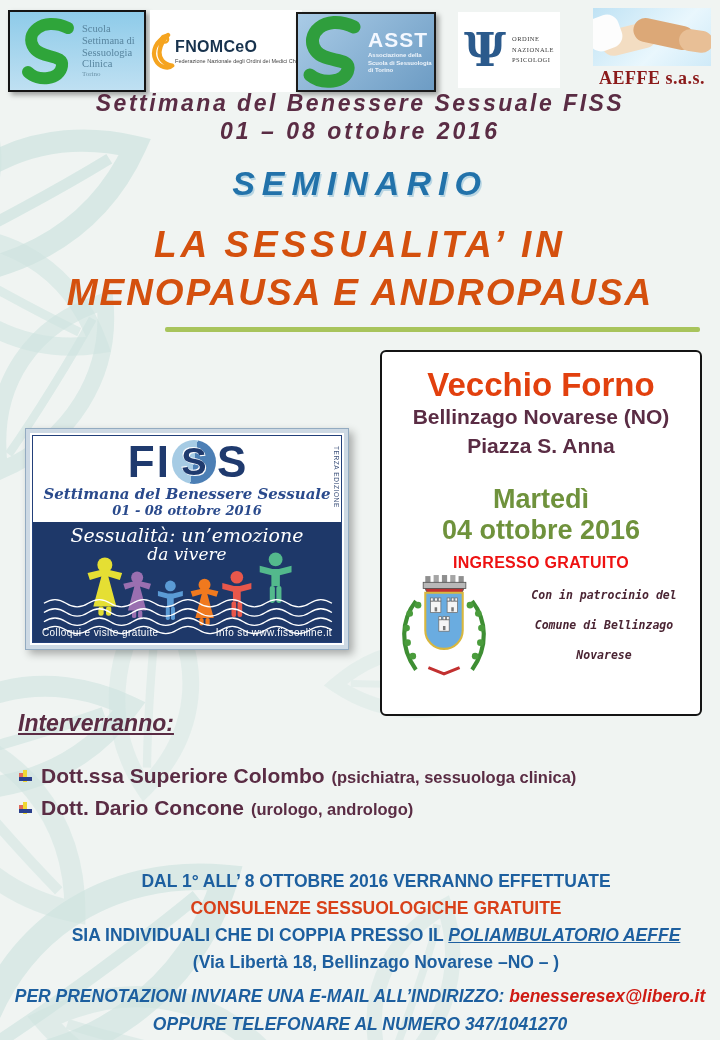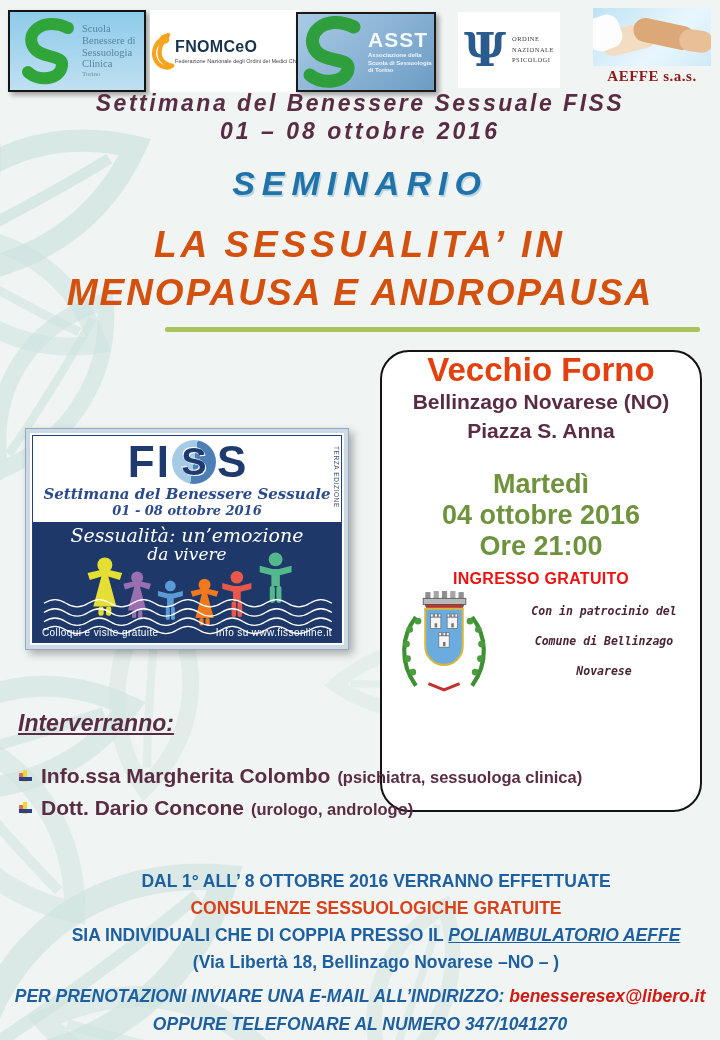--- a/index.html
+++ b/index.html
@@ -28,36 +28,36 @@
   .asst-title{font-weight:bold;color:#f4f8ff;font-size:21px;letter-spacing:1px;line-height:1;}
   .asst-tag{font-size:6px;color:#eef4fb;line-height:1.25;margin-top:2px;font-weight:bold;}
   .logo-onp{left:458px;top:12px;width:102px;height:76px;background:#fff;
     display:flex;align-items:center;justify-content:center;gap:6px;}
   .psi{font-family:"DejaVu Serif",serif;color:#2b5a8c;font-size:46px;line-height:1;font-weight:bold;}
   .onp-text{font-family:"Liberation Serif",serif;font-size:6.5px;color:#3c3c3c;letter-spacing:.5px;line-height:1.6;}
   .logo-aeffe{left:593px;top:8px;width:118px;height:86px;}
   .aeffe-img{width:118px;height:58px;background:linear-gradient(135deg,#bfe2f4,#e9f7fd 60%,#cfeaf8);position:relative;overflow:hidden;}
   .hand{position:absolute;border-radius:12px;}
   .aeffe-caption{font-family:"Liberation Serif",serif;font-weight:bold;color:#8b1a1a;
-    font-size:15px;text-align:center;margin-top:2px;letter-spacing:.5px;}
+    font-size:18px;text-align:center;margin-top:2px;letter-spacing:.5px;}
   
   .hdr1{left:0;top:90px;width:720px;text-align:center;font-size:23px;font-weight:bold;
     font-style:italic;letter-spacing:2.5px;color:#5a2c44;}
   .hdr2{left:0;top:118px;width:720px;text-align:center;font-size:23px;font-weight:bold;
     font-style:italic;letter-spacing:3px;color:#5a2c44;}
   .seminario{left:0;top:164px;width:720px;text-align:center;font-size:34px;font-weight:bold;
     font-style:italic;letter-spacing:7px;color:#2272aa;text-shadow:1.5px 1.5px 0 rgba(140,190,215,.55);}
   .orange1{left:0;top:224px;width:720px;text-align:center;font-size:37px;font-weight:bold;
     letter-spacing:4px;color:#d4500e;font-style:italic;}
   .orange2{left:0;top:272px;width:720px;text-align:center;font-size:37px;font-weight:bold;
     letter-spacing:2px;color:#d4500e;font-style:italic;}
   .green-rule{left:165px;top:327px;width:535px;height:5px;background:#a8c45c;border-radius:2px;}
   
-  .venue{left:380px;top:350px;width:322px;height:462px;background:#fff;border:2.5px solid #141414;
-    border-radius:29px;text-align:center;box-sizing:border-box;padding-top:0;}
+  .venue{left:380px;top:350px;width:322px;height:366px;background:#fff;border:2.5px solid #141414;
+    border-radius:6px;text-align:center;box-sizing:border-box;padding-top:15px;}
   .venue-name{font-size:33px;font-weight:bold;color:#e2400e;line-height:1.1;}
   .venue-addr{font-size:21px;font-weight:bold;color:#5a2c44;line-height:1.35;}
   .venue-day{font-size:27px;font-weight:bold;color:#6f923c;line-height:1.15;margin-top:24px;}
   .venue-free{font-size:16px;font-weight:bold;color:#ee1111;margin-top:8px;letter-spacing:.3px;}
   .patron-row{display:flex;align-items:center;margin-top:2px;gap:16px;}
   .patron-text{font-family:"DejaVu Sans Mono",monospace;font-style:italic;font-weight:bold;
     font-size:11.5px;color:#4a2433;text-align:center;flex:1;line-height:2.6;}
   
   .poster{left:25px;top:428px;width:324px;height:222px;background:#fff;
     border:1px solid #93abc1;box-shadow:0 0 0 4px #cdd9e4 inset,4px 4px 8px rgba(0,0,0,.3);
@@ -125,21 +125,21 @@
   <use href="#leaf" transform="translate(250,700) rotate(140) scale(1.2)" opacity="0.4"></use>
   <use href="#leaf" transform="translate(420,600) rotate(45) scale(1.0)" opacity="0.35"></use>
 </svg>
 
 <div class="logo-box logo-ssc">
   <svg width="62" height="70" viewBox="0 0 62 70">
     <path d="M50,12 C24,0 6,18 16,32 C24,43 46,38 44,50 C42,64 20,66 10,56" fill="none" stroke="#2fa53a" stroke-width="12" stroke-linecap="round"></path>
   </svg>
   <div class="ssc-text">
     <div>Scuola</div>
-    <div>Benessere di</div>
+    <div>Settimana di</div>
     <div>Sessuologia</div>
     <div>Clinica</div>
     <div class="ssc-city">Torino</div>
   </div>
 </div>
 
 <div class="logo-box logo-fnomceo">
   <svg width="36" height="58" viewBox="0 0 36 58">
     <path d="M26,6 C8,14 2,30 8,42 C13,52 26,56 32,50 C20,48 12,40 14,28 C16,16 22,10 26,6 Z" fill="none" stroke="#f5a41f" stroke-width="6" stroke-linejoin="round"></path>
     <circle cx="21" cy="12" r="5" fill="none" stroke="#f5a41f" stroke-width="3.5"></circle>
@@ -189,21 +189,20 @@
 <div class="abs orange1">LA SESSUALITA’ IN</div>
 <div class="abs orange2">MENOPAUSA E ANDROPAUSA</div>
 <div class="abs green-rule"></div>
 
 <div class="abs venue">
   <div class="venue-name">Vecchio Forno</div>
   <div class="venue-addr">Bellinzago Novarese (NO)</div>
   <div class="venue-addr">Piazza S. Anna</div>
   <div class="venue-day">Martedì</div>
   <div class="venue-day" style="margin-top:0;">04 ottobre 2016</div>
-  <div class="venue-day" style="margin-top:0;">Ore 21:00</div>
   <div class="venue-free">INGRESSO GRATUITO</div>
   <div class="patron-row">
     <svg width="96" height="104" viewBox="0 0 90 100" style="margin-left:14px;flex:none;">
 
       <rect x="27" y="2" width="5" height="7" fill="#8f8f8f"></rect>
         <rect x="35" y="1" width="5" height="8" fill="#a5a5a5"></rect>
       <rect x="43" y="1" width="5" height="8" fill="#8f8f8f"></rect>
         <rect x="51" y="1" width="5" height="8" fill="#a5a5a5"></rect>
       <rect x="59" y="2" width="5" height="7" fill="#8f8f8f"></rect>
       <rect x="25" y="8" width="41" height="6" fill="#b8b8b8" stroke="#555" stroke-width="0.8"></rect>
@@ -304,21 +303,21 @@
 </div>
 
 <div class="abs speakers-h">Interverranno:</div>
 
 <div class="abs speaker-row" style="top:764px;">
   <svg width="16" height="16" viewBox="0 0 16 16">
     <rect x="1" y="4" width="6" height="5" fill="#e06a5a"></rect>
     <rect x="5" y="1" width="4" height="12" fill="#f0d832"></rect>
     <rect x="1" y="8" width="13" height="4" fill="#2b3f8c"></rect>
   </svg>
-  <span class="sp-name">Info.ssa Margherita Colombo</span>
+  <span class="sp-name">Dott.ssa Superiore Colombo</span>
   <span class="sp-role">(psichiatra, sessuologa clinica)</span>
 </div>
 
 <div class="abs speaker-row" style="top:796px;">
   <svg width="16" height="16" viewBox="0 0 16 16">
     <rect x="1" y="4" width="6" height="5" fill="#e06a5a"></rect>
     <rect x="5" y="1" width="4" height="12" fill="#f0d832"></rect>
     <rect x="1" y="8" width="13" height="4" fill="#2b3f8c"></rect>
   </svg>
   <span class="sp-name">Dott. Dario Concone</span>

